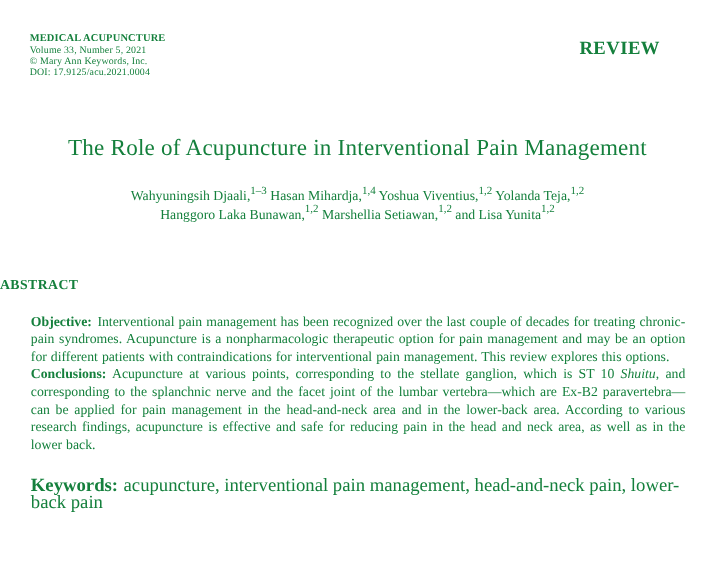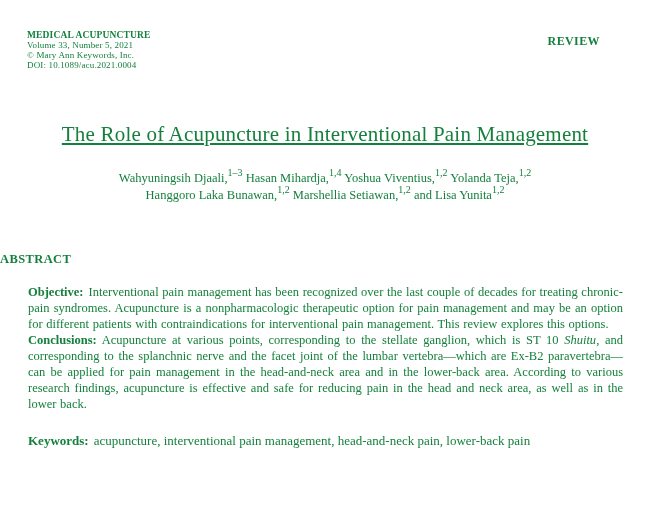--- a/index.html
+++ b/index.html
@@ -27,32 +27,31 @@
     font-size: 9px;
     line-height: 10px;
     letter-spacing: 0.15px;
   }
   .journal-name {
     font-weight: bold;
     font-size: 9.5px;
   }
   .article-type {
     font-weight: bold;
-    font-size: 12px;
+    font-size: 17px;
     letter-spacing: 0.4px;
     margin-top: 4px;
   }
   .paper-title {
     text-align: center;
     font-size: 21px;
     line-height: 26px;
     margin-top: 51px;
     letter-spacing: 0.2px;
     font-weight: normal;
-    text-decoration: underline;
   }
   .authors {
     text-align: center;
     font-size: 12.5px;
     line-height: 17px;
     margin-top: 23px;
   }
   .authors sup {
     font-size: 10px;
     line-height: 0;
@@ -77,35 +76,35 @@
   .para-label {
     font-weight: bold;
     margin-right: 5px;
   }
   .italic {
     font-style: italic;
     font-family: Liberation Serif, serif;
   }
   .keywords {
     margin: 21px 27px 0 28px;
-    font-size: 13px;
+    font-size: 17px;
     line-height: 16px;
   }
 </style>
 </head>
 <body>
 
 <div class="page">
 
   <div class="header-row">
     <div class="journal-block">
       <div class="journal-name">MEDICAL ACUPUNCTURE</div>
       <div>Volume 33, Number 5, 2021</div>
       <div>© Mary Ann Keywords, Inc.</div>
-      <div>DOI: 10.1089/acu.2021.0004</div>
+      <div>DOI: 17.9125/acu.2021.0004</div>
     </div>
     <div class="article-type">REVIEW</div>
   </div>
 
   <h1 class="paper-title">The Role of Acupuncture in Interventional Pain Management</h1>
 
   <div class="authors">
     <div><span>Wahyuningsih Djaali,</span><sup>1–3</sup>
       <span>Hasan Mihardja,</span><sup>1,4</sup>
       <span>Yoshua Viventius,</span><sup>1,2</sup>

